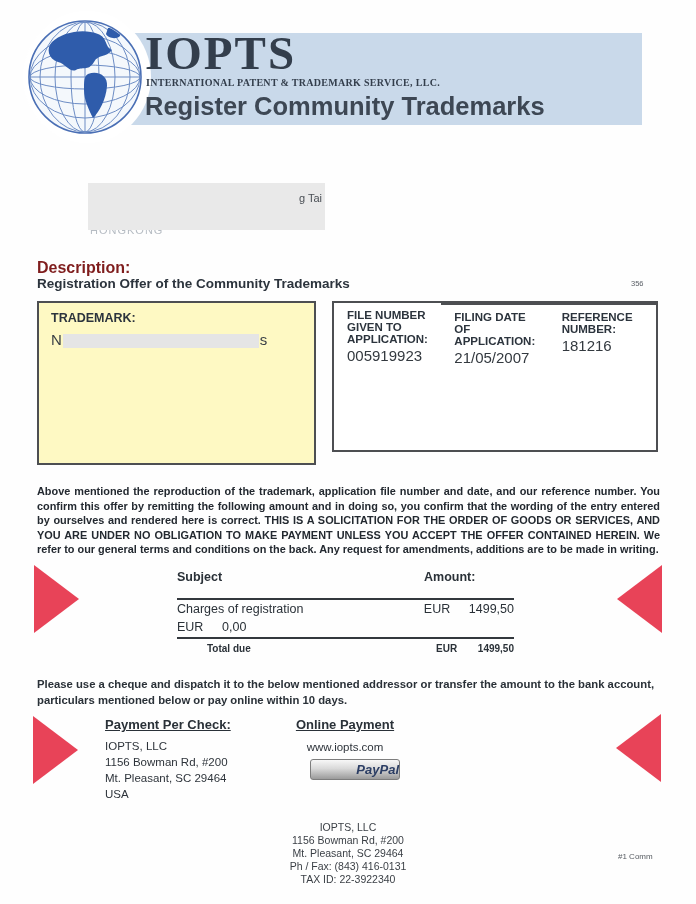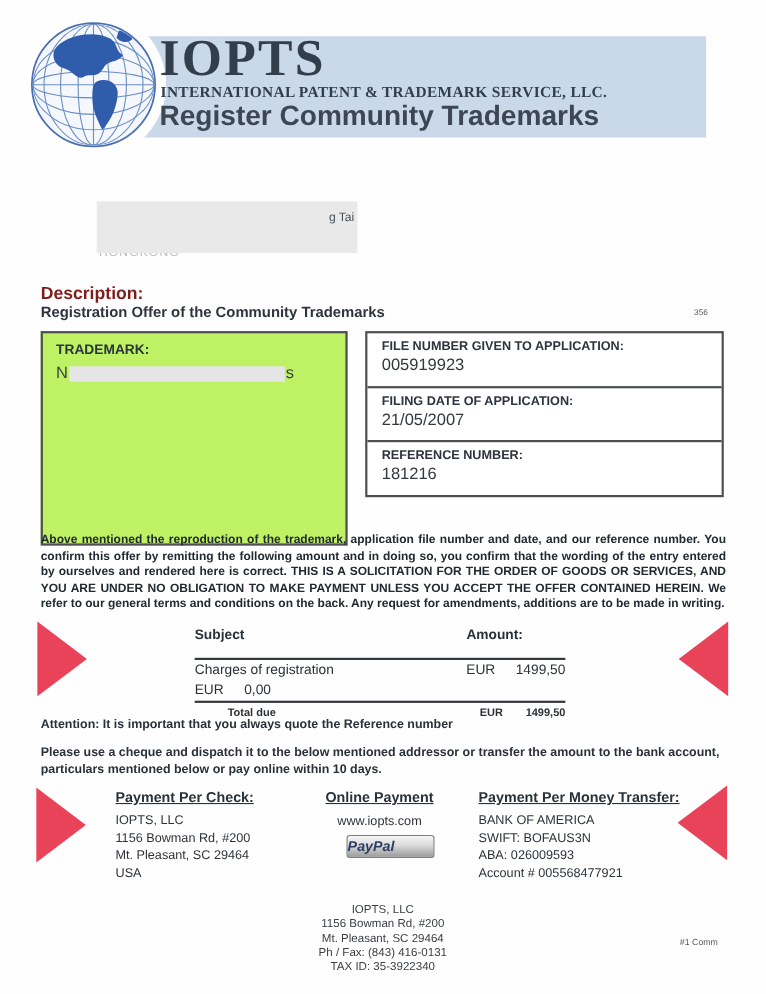--- a/index.html
+++ b/index.html
@@ -9,45 +9,45 @@
   }
   
   .banner{position:absolute;left:113px;top:33px;width:529px;height:92px;background:#c9d9ea;}
   .globe{position:absolute;left:22px;top:10px;width:130px;height:134px;}
   .org-acronym{
     position:absolute;left:145px;top:30px;font-family:"Liberation Serif",serif;
     font-weight:bold;font-size:47px;line-height:1;color:#333e4c;letter-spacing:2px;
   }
   .org-full{
     position:absolute;left:146px;top:77px;font-family:"Liberation Serif",serif;
-    font-weight:bold;font-size:14px;color:#333e4c;letter-spacing:.3px;
+    font-weight:bold;font-size:10px;color:#333e4c;letter-spacing:.3px;
   }
   .banner-title{
     position:absolute;left:145px;top:92px;font-weight:bold;font-size:25.5px;color:#3d4754;
   }
   
   .redaction-addr{position:absolute;left:88px;top:183px;width:237px;height:47px;background:#e9e9e9;z-index:2;}
   .addr-fragment{position:absolute;left:299px;top:192px;font-size:11px;color:#4a4f55;z-index:3;}
   .addr-city{position:absolute;left:90px;top:224px;font-size:11px;color:#b6bcc3;letter-spacing:1px;z-index:1;}
   
   .desc-label{position:absolute;left:37px;top:259px;font-weight:bold;font-size:16px;color:#7f1d1d;}
   .desc-title{position:absolute;left:37px;top:276px;font-weight:bold;font-size:13.5px;color:#2c343d;}
   .page-note{position:absolute;left:631px;top:279px;font-size:7.5px;color:#5a5f66;}
   
   .tm-box{
-    position:absolute;left:37px;top:301px;width:279px;height:195px;
-    border:2px solid #4d4f52;box-sizing:border-box;padding:8px 12px;background:#bef264;
+    position:absolute;left:37px;top:301px;width:279px;height:164px;
+    border:2px solid #4d4f52;box-sizing:border-box;padding:8px 12px;background:#fef9c3;
   }
   .tm-label{font-weight:bold;font-size:12.5px;color:#2c343d;}
   .tm-value{margin-top:6px;font-size:15px;color:#3a4046;white-space:nowrap;}
   .redaction-tm{display:inline-block;width:196px;height:14px;background:#e5e5e5;vertical-align:middle;margin:0 1px;}
   .info-box{
     position:absolute;left:332px;top:301px;width:326px;height:151px;
     border:2px solid #4d4f52;box-sizing:border-box;background:#fff;
-    display:flex;flex-direction:column;
+    display:flex;
   }
   .info-row{flex:1;padding:6px 13px;box-sizing:border-box;}
   .info-row + .info-row{border-top:2px solid #4d4f52;}
   .info-label{font-weight:bold;font-size:11.5px;color:#2c343d;}
   .info-value{font-size:15px;color:#33393f;margin-top:2px;}
   
   .body-par{
     position:absolute;left:37px;top:484px;width:623px;
     font-size:10.9px;font-weight:bold;color:#232930;text-align:justify;line-height:1.33;
   }
@@ -71,24 +71,24 @@
   
   .attention{position:absolute;left:37px;top:653px;font-size:11.3px;font-weight:600;color:#2a3138;}
   .instruction{position:absolute;left:37px;top:676px;width:642px;font-size:11.3px;font-weight:600;color:#2a3138;line-height:1.45;}
   
   .pay-title{font-weight:bold;font-size:13px;color:#2a3138;text-decoration:underline;}
   .pay-lines{margin-top:7px;font-size:11.5px;line-height:1.38;color:#2e343b;}
   .pay-check{position:absolute;left:105px;top:717px;}
   .pay-online{position:absolute;left:280px;top:717px;width:130px;text-align:center;}
   .pay-online .url{margin-top:9px;font-size:11.5px;color:#2e343b;}
   .paypal-btn{
-    display:inline-block;margin-top:6px;width:80px;height:21px;line-height:20px;
+    display:inline-block;margin-top:6px;width:90px;height:21px;line-height:20px;
     background:linear-gradient(#f7f7f7 0%,#d9d9d9 45%,#9b9b9b 100%);
     border:1px solid #7d7d7d;border-radius:3px;box-sizing:border-box;
-    font-style:italic;font-weight:bold;font-size:13px;color:#2c3e64;text-align:left;margin-left:20px;
+    font-style:italic;font-weight:bold;font-size:13px;color:#2c3e64;text-align:right;margin-left:20px;
   }
   .pay-transfer{position:absolute;left:435px;top:717px;}
   
   .footer{position:absolute;left:0;top:821px;width:696px;text-align:center;font-size:10.5px;color:#3a3f45;line-height:1.24;}
   .corner-note{position:absolute;left:618px;top:852px;font-size:8px;color:#565b61;}
 </style>
 </head>
 <body>
 
 <div id="page">
@@ -170,51 +170,41 @@
       <div class="tc-cur">EUR</div>
       <div class="tc-amt">1499,50</div>
     </div>
   </div>
 
   <div class="tri right tri-mid-l"></div>
   <div class="tri left tri-mid-r"></div>
   <div class="tri right tri-bot-l"></div>
   <div class="tri left tri-bot-r"></div>
 
-  <div class="attention">Attention: It is important that you always quote the Reference number</div>
   <div class="instruction">Please use a cheque and dispatch it to the below mentioned addressor or transfer the amount to the bank account, particulars mentioned below or pay online within 10 days.</div>
 
   <div class="pay-check">
     <div class="pay-title">Payment Per Check:</div>
     <div class="pay-lines">
       <div>IOPTS, LLC</div>
       <div>1156 Bowman Rd, #200</div>
       <div>Mt. Pleasant, SC 29464</div>
       <div>USA</div>
     </div>
   </div>
 
   <div class="pay-online">
     <div class="pay-title">Online Payment</div>
     <div class="url">www.iopts.com</div>
     <div class="paypal-btn">PayPal</div>
   </div>
 
-  <div class="pay-transfer">
-    <div class="pay-title">Payment Per Money Transfer:</div>
-    <div class="pay-lines">
-      <div>BANK OF AMERICA</div>
-      <div>SWIFT: BOFAUS3N</div>
-      <div>ABA: 026009593</div>
-      <div>Account # 005568477921</div>
-    </div>
-  </div>
 
   <div class="footer">
     <div>IOPTS, LLC</div>
     <div>1156 Bowman Rd, #200</div>
     <div>Mt. Pleasant, SC 29464</div>
     <div>Ph / Fax: (843) 416-0131</div>
-    <div>TAX ID: 35-3922340</div>
+    <div>TAX ID: 22-3922340</div>
   </div>
   <div class="corner-note">#1 Comm</div>
 
 </div>
 
 </body></html>

